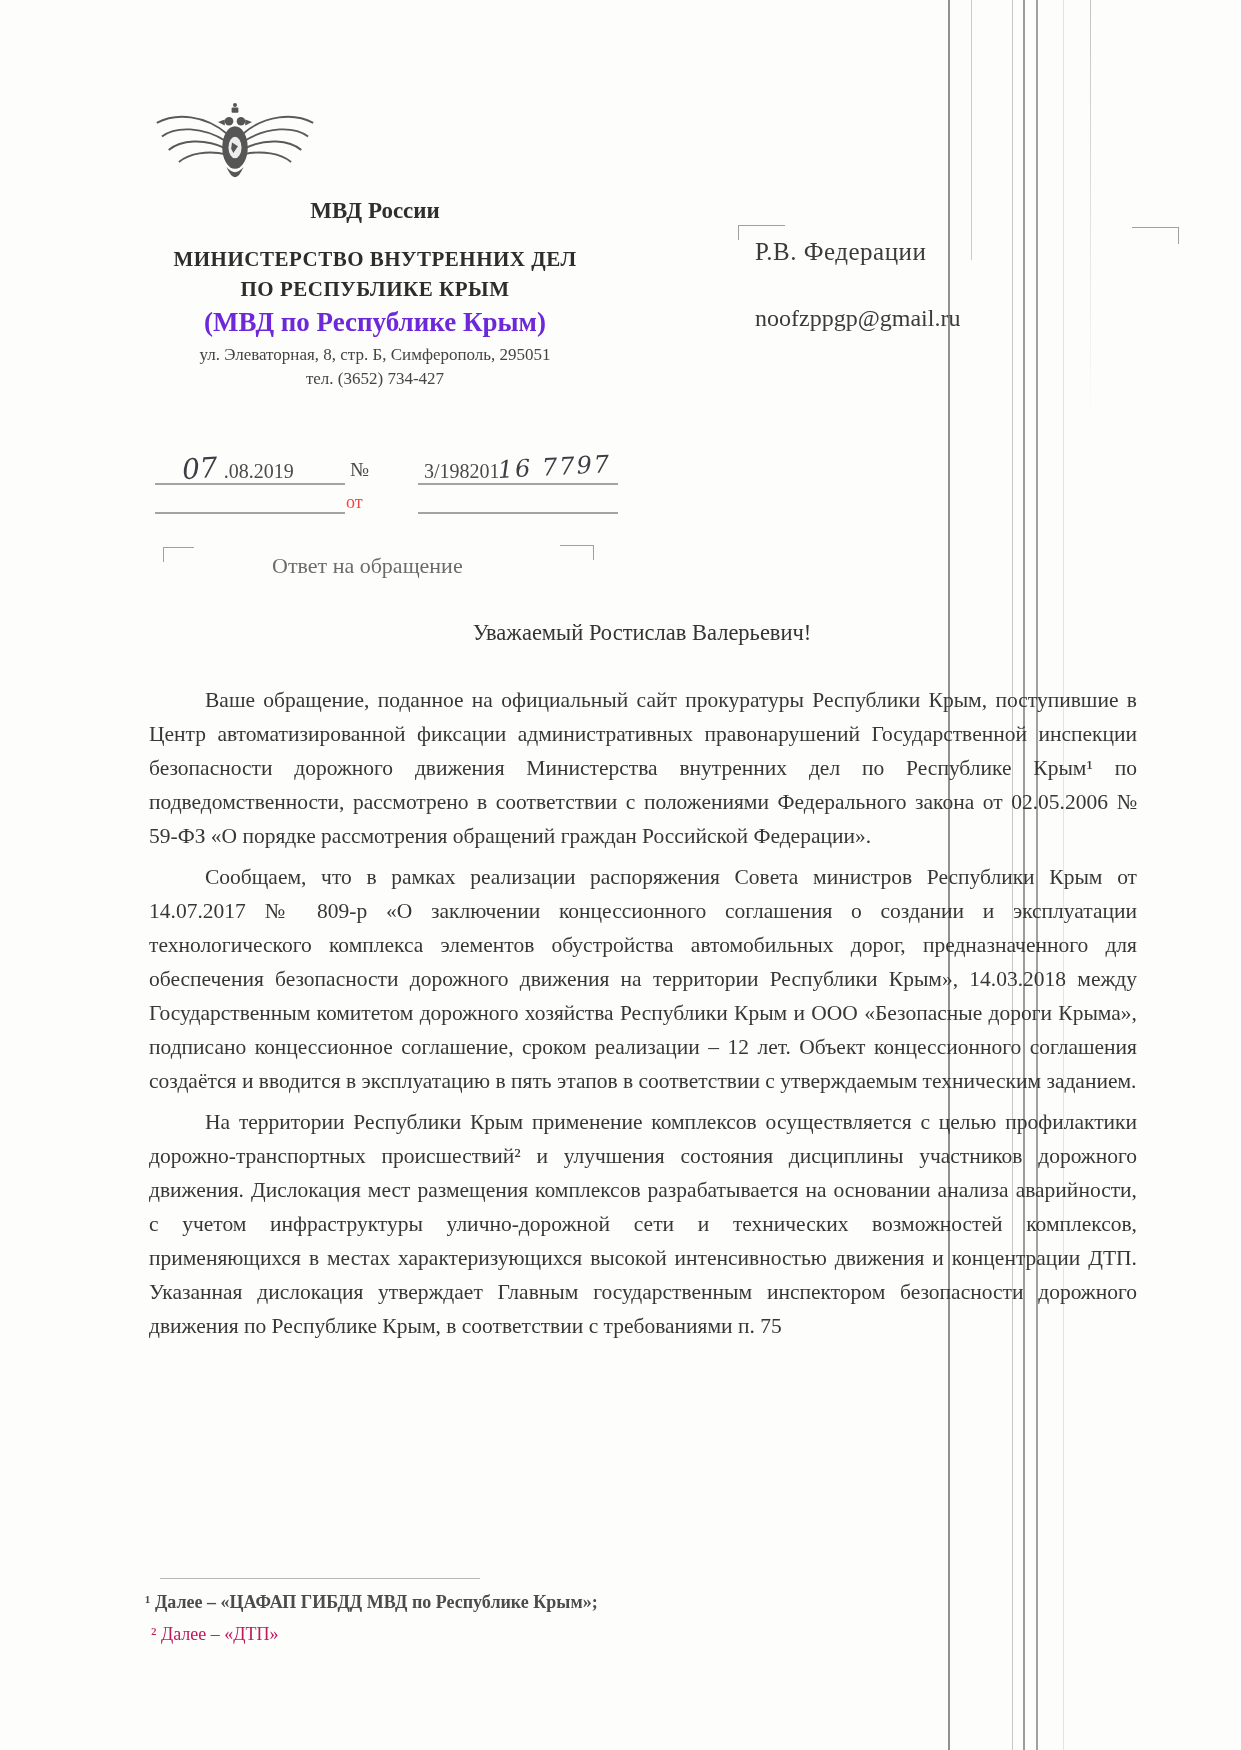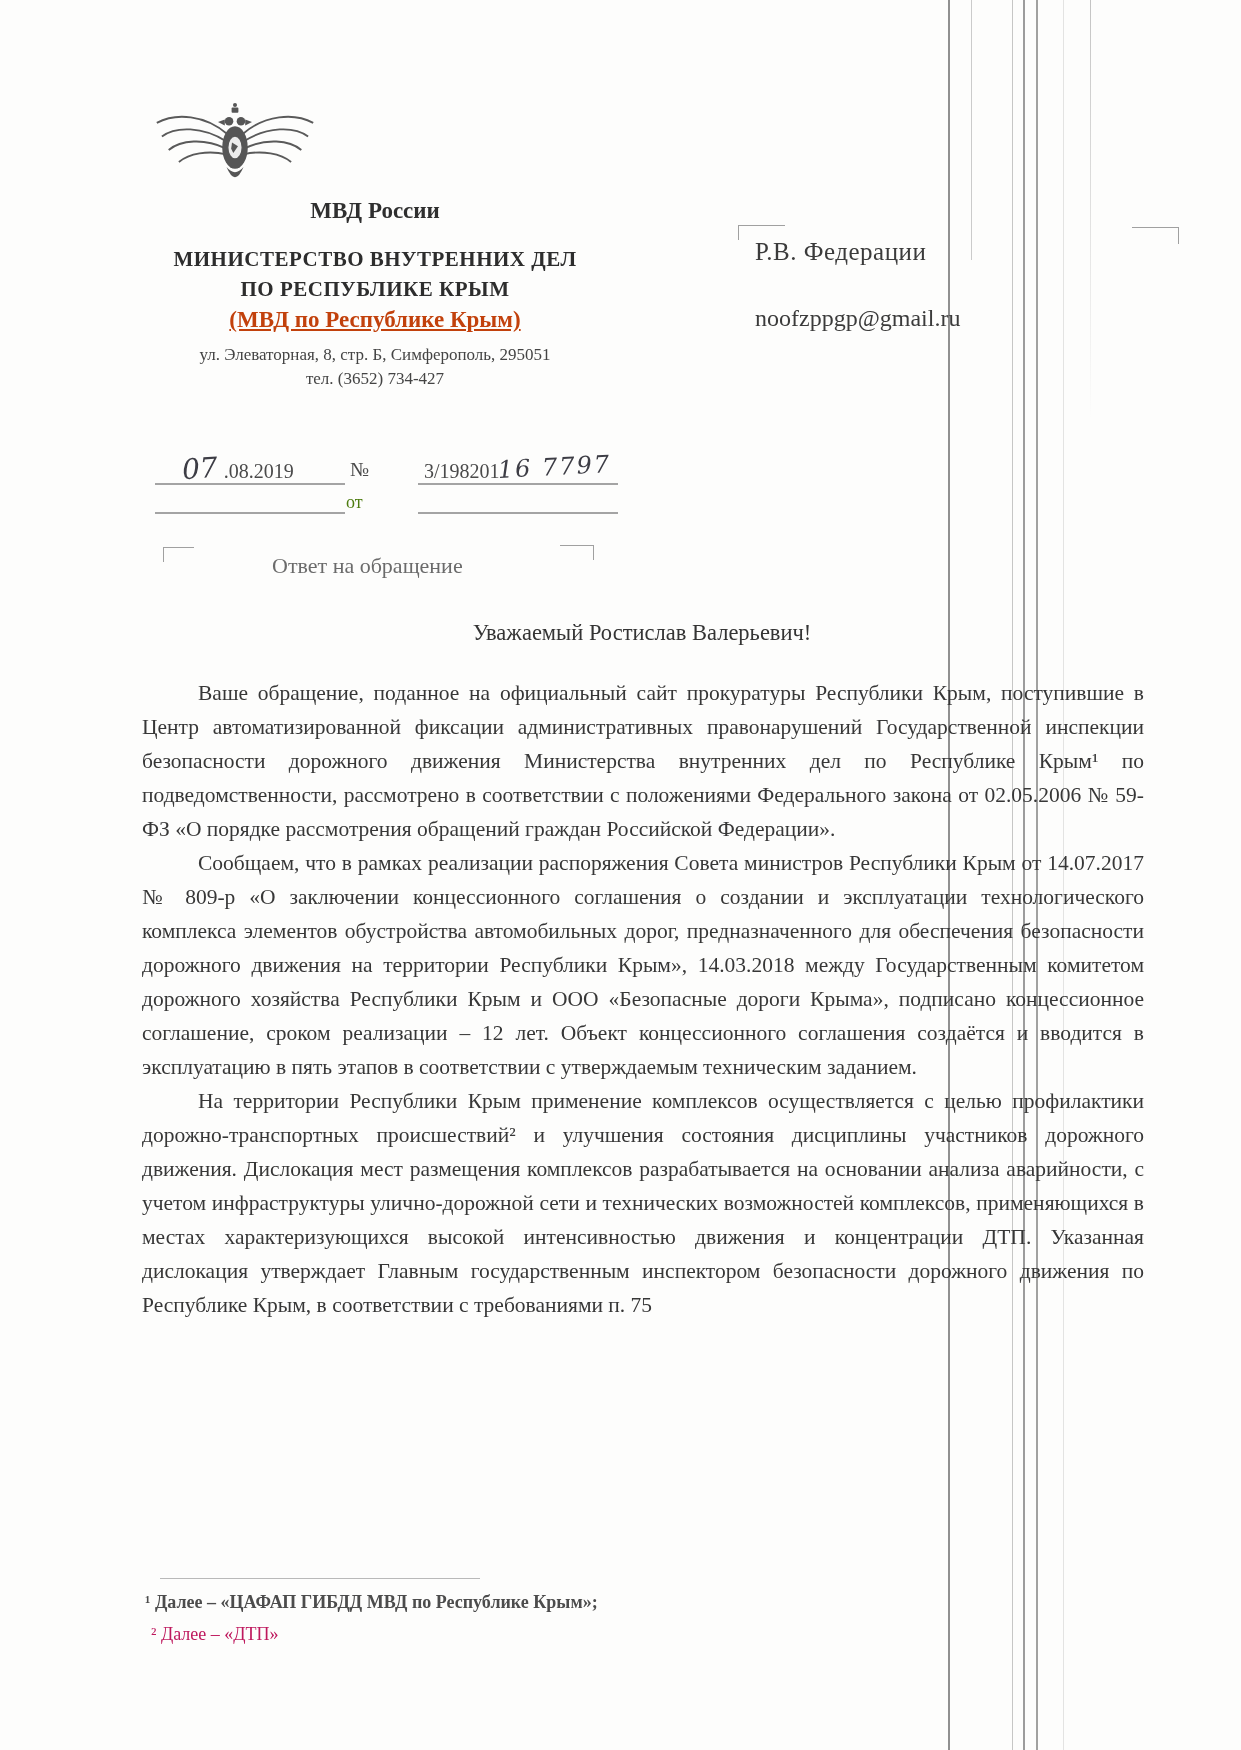--- a/index.html
+++ b/index.html
@@ -10,49 +10,49 @@
     overflow:hidden;
     font-family:"Liberation Serif", serif;
     color:#3a3a3a;
   }
   
   .letterhead{position:absolute;left:140px;top:0;width:470px;text-align:center;}
   .emblem{position:absolute;left:150px;top:100px;width:170px;height:95px;}
   .org-top{position:absolute;left:0;top:198px;width:470px;font-weight:bold;font-size:23px;color:#2f2f2f;}
   .min1{position:absolute;left:-10px;top:247px;width:490px;font-weight:bold;font-size:21px;color:#2d2d2d;letter-spacing:.5px;}
   .min2{position:absolute;left:0;top:277px;width:470px;font-weight:bold;font-size:21px;color:#2d2d2d;letter-spacing:.5px;}
-  .min3{position:absolute;left:0;top:307px;width:470px;font-weight:bold;font-size:23px;color:#c2410c;text-decoration:underline;}
+  .min3{position:absolute;left:0;top:307px;width:470px;font-weight:bold;font-size:27px;color:#6d28d9;}
   .addr1{position:absolute;left:-10px;top:345px;width:490px;font-size:17px;color:#444;}
   .addr2{position:absolute;left:0;top:369px;width:470px;font-size:17px;color:#444;}
 
   
   .ref{position:absolute;left:140px;top:450px;width:480px;height:80px;font-size:20px;color:#4a4a4a;}
   .ref .line{position:absolute;height:2px;background:#8d8d8d;opacity:.8;}
   .ref-date{position:absolute;left:42px;top:2px;}
   .ref-num-label{position:absolute;left:210px;top:8px;}
   .ref-num{position:absolute;left:284px;top:6px;white-space:nowrap;}
-  .ref-from{position:absolute;left:206px;top:42px;font-size:18px;color:#4d7c0f;font-family:Liberation Serif, serif;}
+  .ref-from{position:absolute;left:206px;top:42px;font-size:18px;color:#ef4444;font-family:Liberation Serif, serif;}
   .hand{font-family:"DejaVu Serif", serif;font-style:italic;display:inline-block;color:#3d3d45;}
   .hand-day{font-size:28px;transform:rotate(-4deg);margin-right:6px;}
   .hand-num{font-size:24px;transform:rotate(-3deg) translateY(-3px);letter-spacing:2px;margin-left:-2px;}
 
   
   .recipient-name{position:absolute;left:755px;top:238px;font-size:25px;color:#3b3b3b;letter-spacing:.5px;}
   .recipient-email{position:absolute;left:755px;top:305px;font-size:24px;color:#3b3b3b;font-family:Liberation Serif, serif;}
 
   
   .corner{position:absolute;border:0 solid #a0a0a0;}
   .c-tl{border-top-width:1px;border-left-width:1px;}
   .c-tr{border-top-width:1px;border-right-width:1px;}
 
   
   .subject{position:absolute;left:248px;top:553px;font-size:22px;color:#6b6b6b;margin-left:24px;}
   .salutation{position:absolute;left:142px;top:620px;width:1000px;text-align:center;font-size:22.5px;color:#343434;}
   .body-text{position:absolute;left:142px;top:676px;width:1002px;font-size:21.5px;line-height:34px;text-align:justify;color:#373737;}
-  .body-text p{margin:0;text-indent:56px;}
+  .body-text p{margin:7px;text-indent:56px;}
 
   
   .fn-rule{position:absolute;left:160px;top:1578px;width:320px;height:1px;background:#b9b9b9;}
   .fn1{position:absolute;left:145px;top:1592px;font-size:18px;color:#4c4c4c;font-weight:bold;}
   .fn2{position:absolute;left:151px;top:1624px;font-size:18px;color:#be185d;}
 
   
   .sl{position:absolute;top:0;height:1750px;pointer-events:none;}
   .sl1{left:948px;width:2px;background:rgba(55,55,55,.55);}
   .sl2{left:971px;width:1px;height:260px;background:rgba(90,90,90,.30);}

